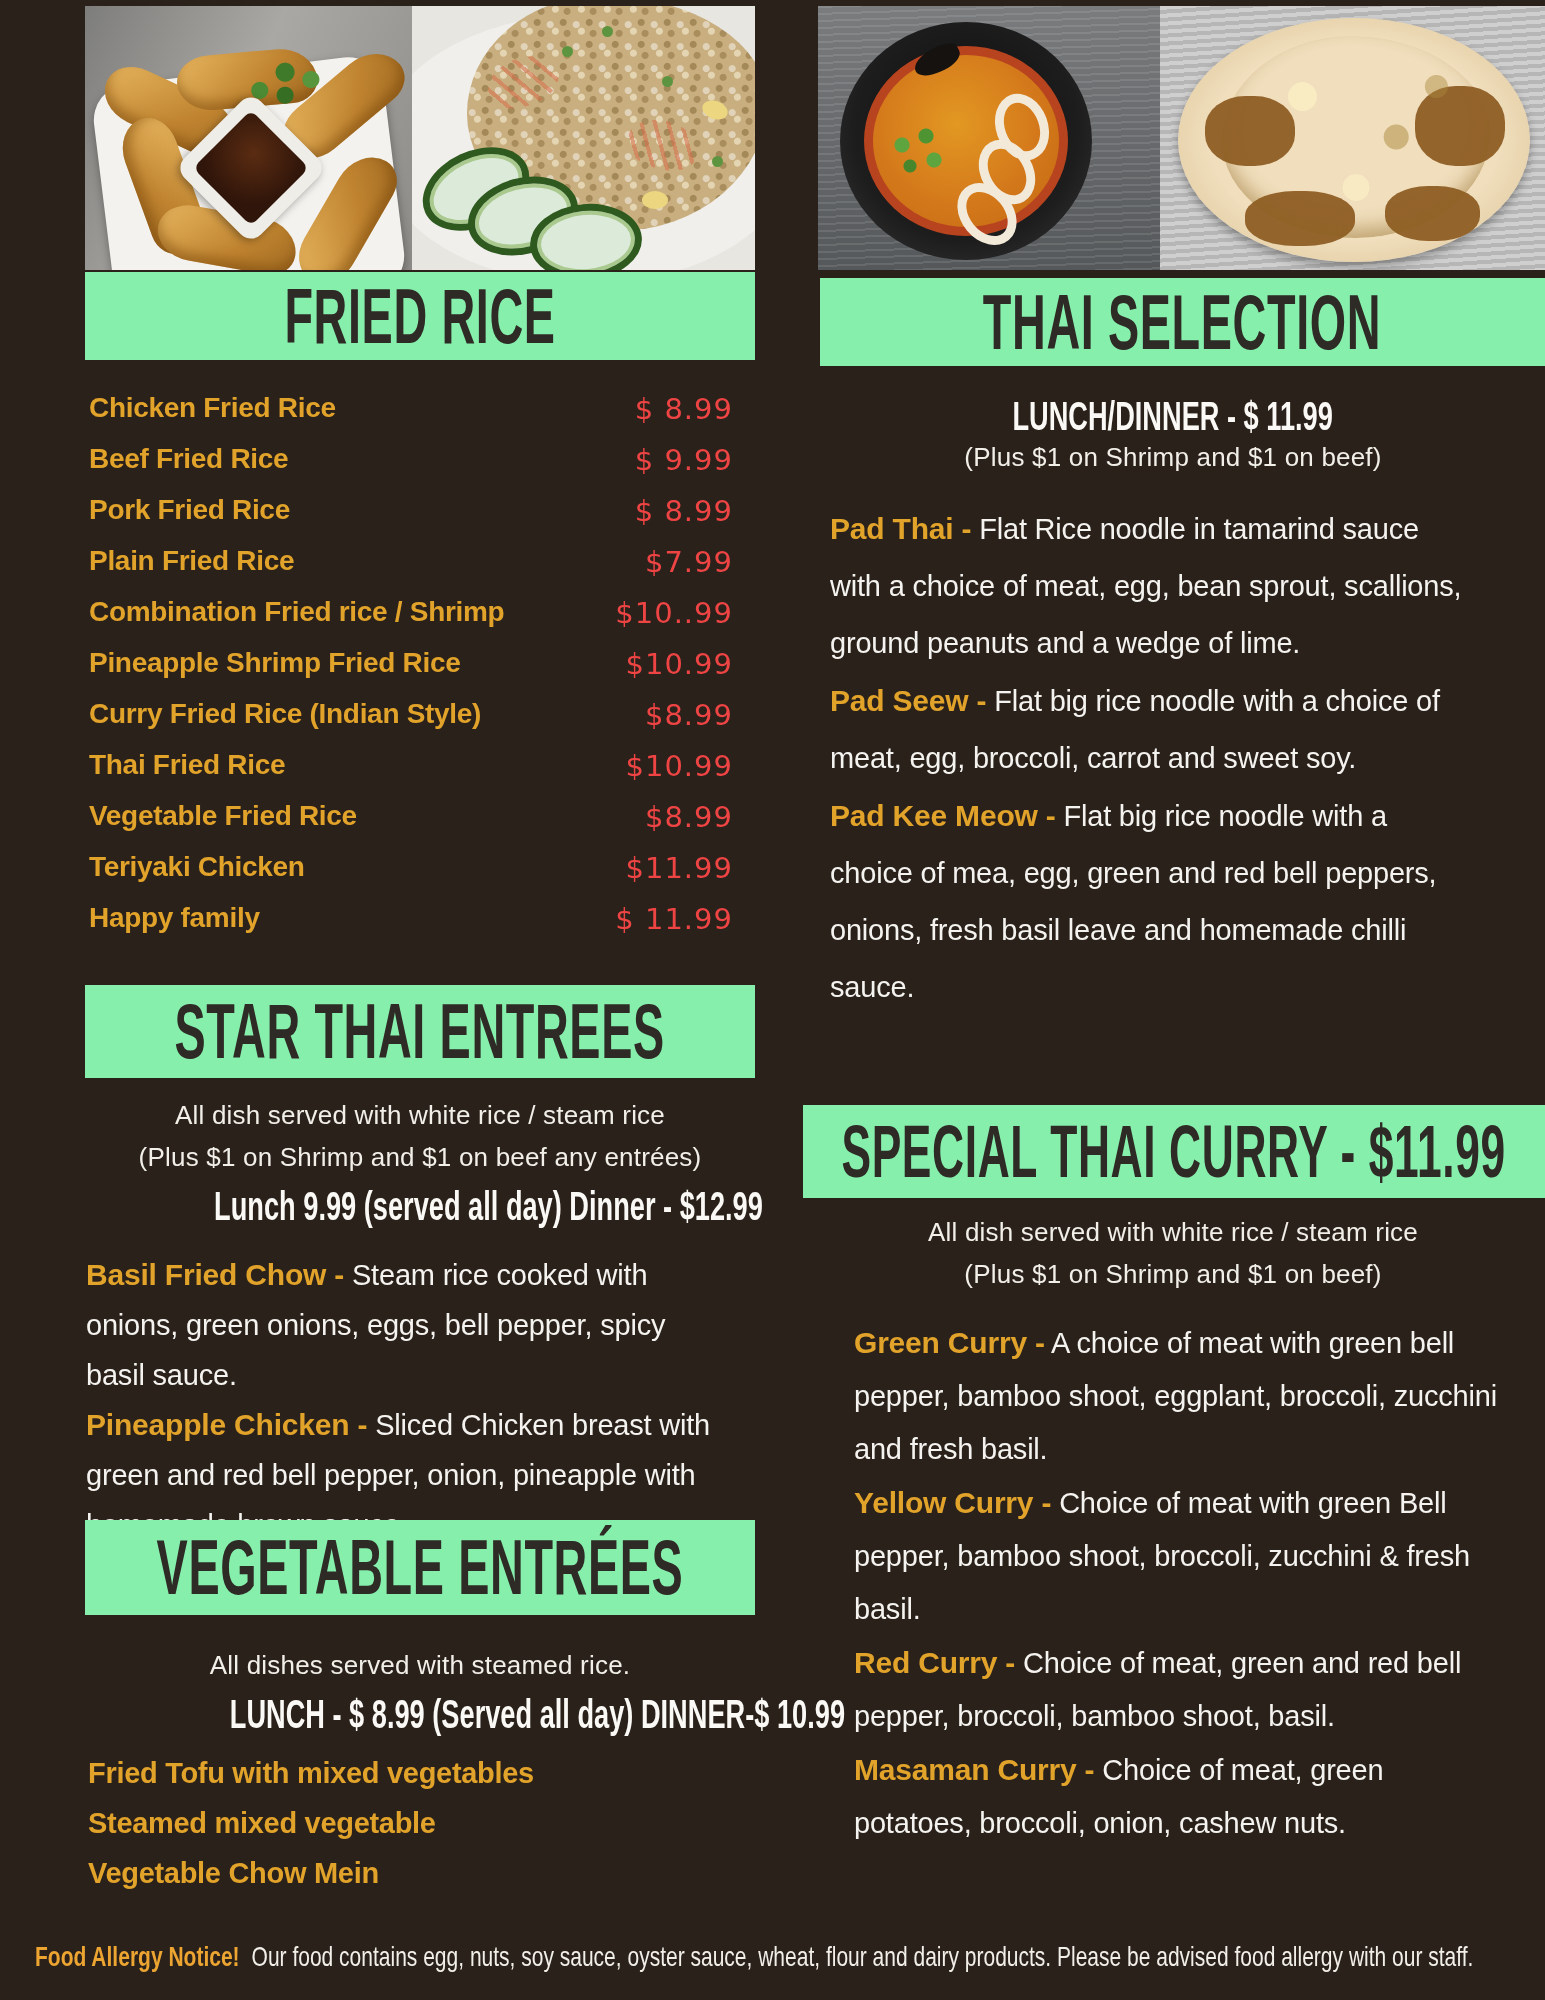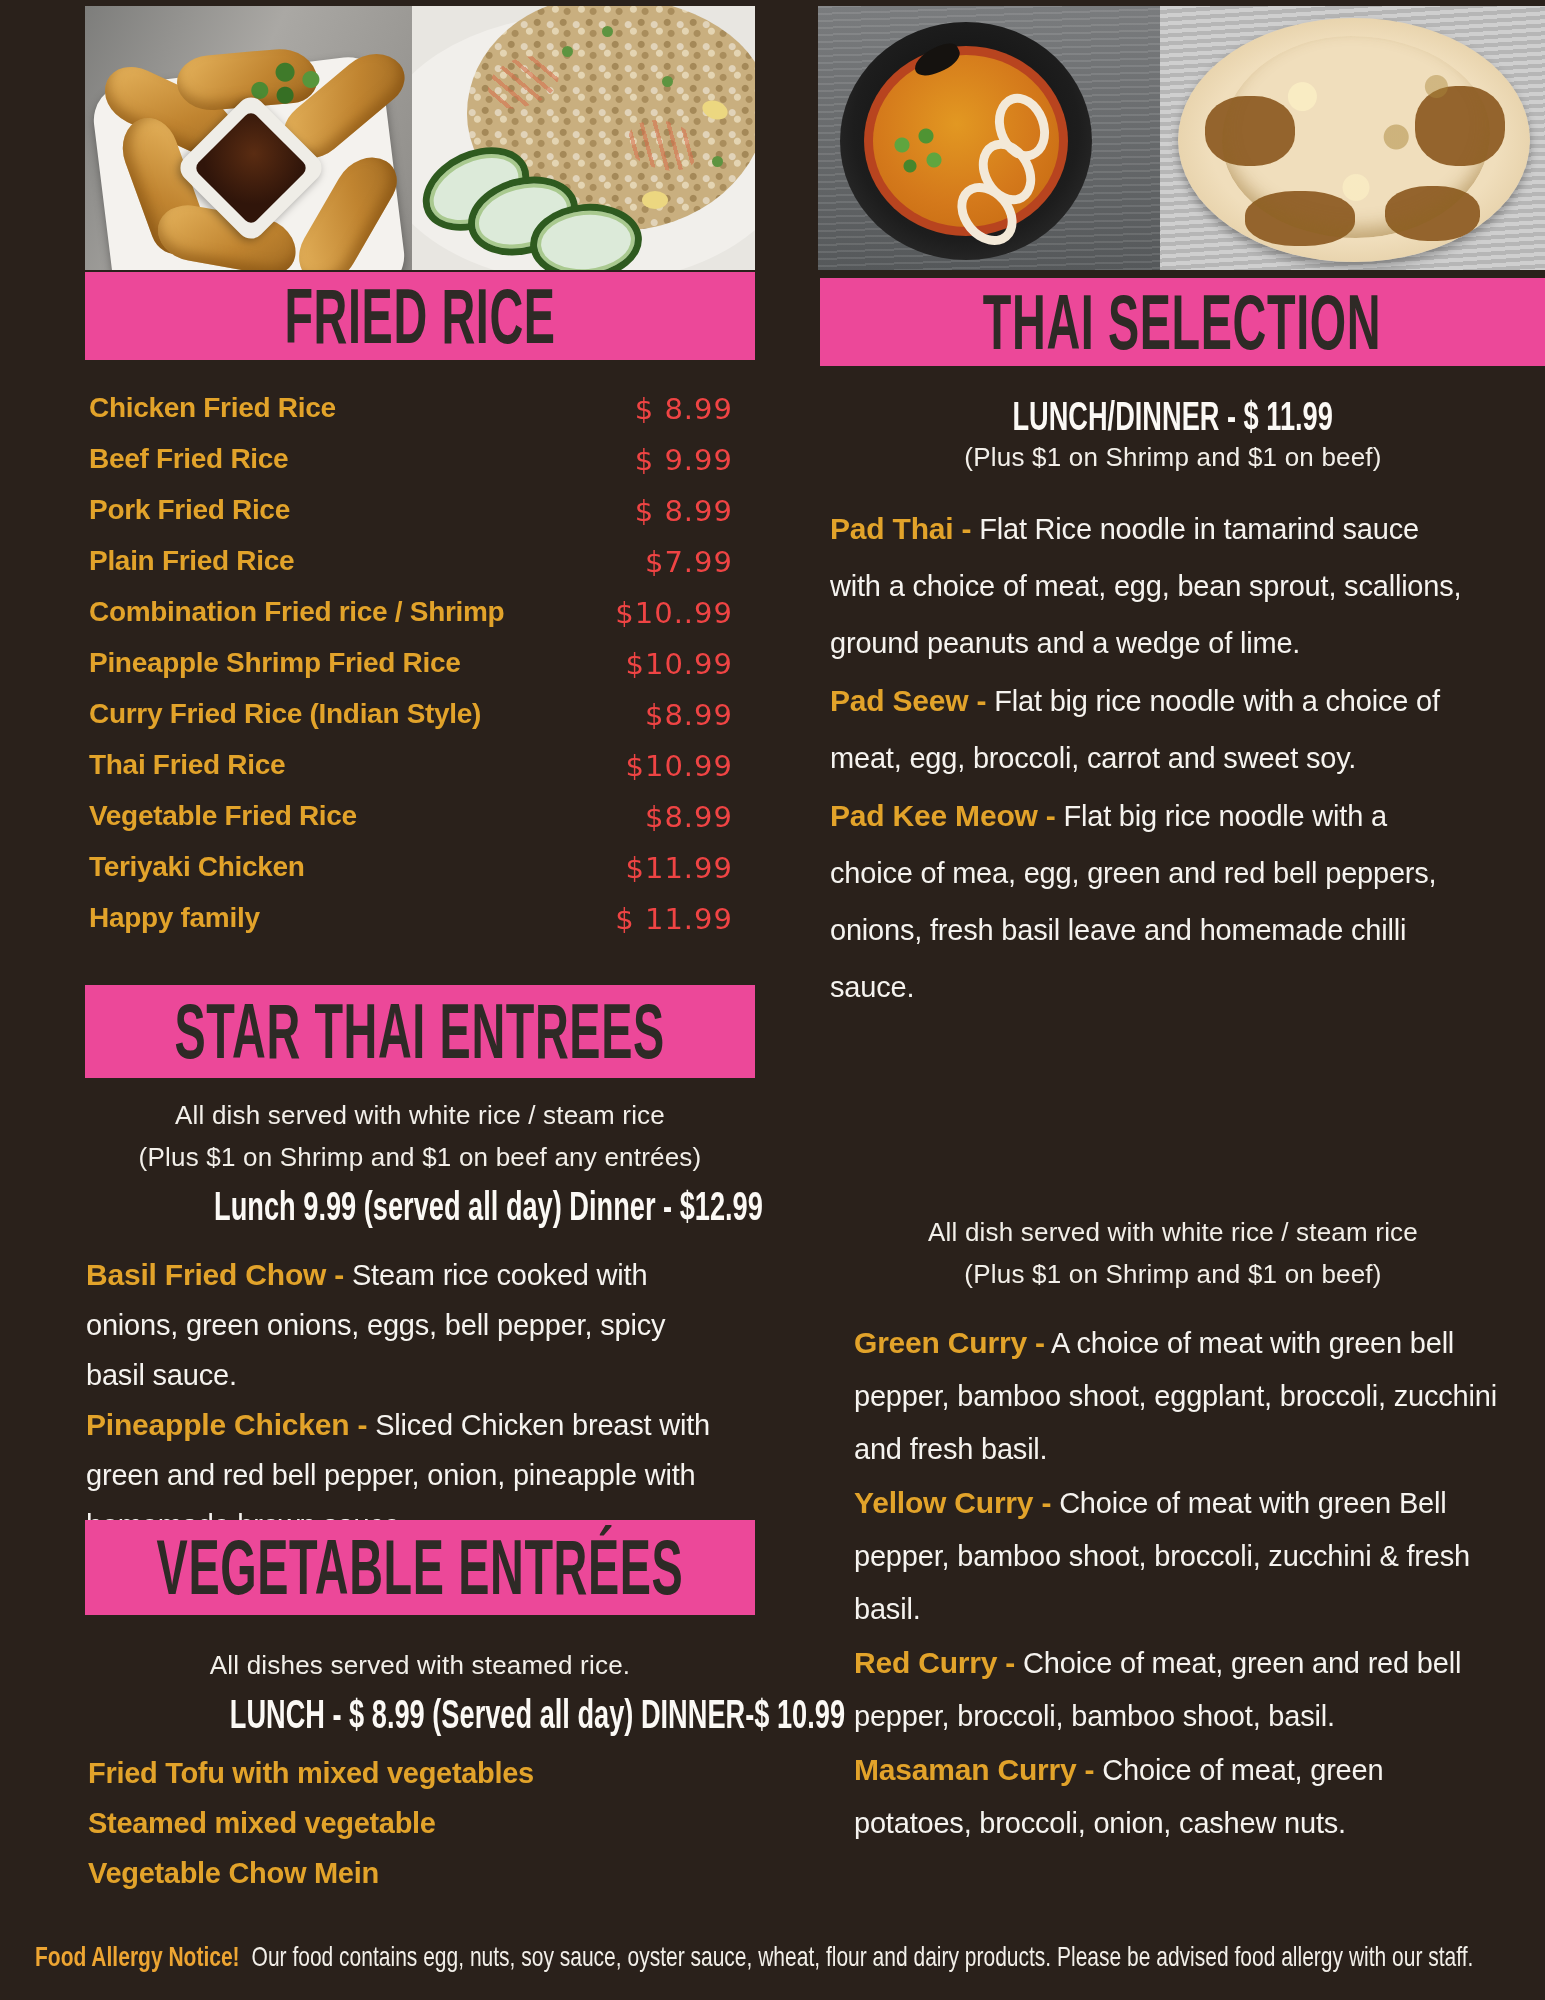--- a/index.html
+++ b/index.html
@@ -1,18 +1,18 @@
 <!DOCTYPE html>
 <html><head>
 <meta charset="utf-8">
 <style>
   html,body{margin:0;padding:0;background:#2a211b;}
   .page{position:relative;width:1545px;height:2000px;background:#2a211b;overflow:hidden;
         font-family:"Liberation Sans",sans-serif;}
-  .band{position:absolute;background:#ec4899;display:flex;align-items:center;justify-content:center;}
+  .band{position:absolute;background:#86efac;display:flex;align-items:center;justify-content:center;}
   .band-title{font-weight:700;color:#2e2a26;display:inline-block;white-space:nowrap;
               transform:scaleX(0.60);transform-origin:center;letter-spacing:1px;}
   .t78{font-size:78px;} .t74{font-size:74px;}
   .note{position:absolute;color:#f2efe9;font-size:26px;text-align:center;letter-spacing:.2px;}
   .pricing{position:absolute;color:#fbf9f5;text-align:center;font-weight:700;font-size:40px;}
   .cx68{display:inline-block;white-space:nowrap;transform:scaleX(0.68);transform-origin:center;}
   
   .price-list{position:absolute;left:85px;top:392px;width:648px;}
   .mrow{height:51px;display:flex;justify-content:space-between;}
   .iname{color:#e2a32a;font-weight:700;font-size:28px;letter-spacing:-.3px;padding-left:4px;}
@@ -239,20 +239,23 @@
     <span class="cx68">LUNCH/DINNER - $ 11.99</span>
   </div>
   <div class="note" style="left:818px;top:442px;width:710px;">(Plus $1 on Shrimp and $1 on beef)</div>
 
   <div class="desc-block lh57" style="left:830px;top:500px;width:645px;">
     <p><span class="dname">Pad Thai -</span> <span>Flat Rice noodle in tamarind sauce with a choice of meat, egg, bean sprout, scallions, ground peanuts and a wedge of lime.</span></p>
     <p><span class="dname">Pad Seew -</span> <span>Flat big rice noodle with a choice of meat, egg, broccoli, carrot and sweet soy.</span></p>
     <p><span class="dname">Pad Kee Meow -</span> <span>Flat big rice noodle with a choice of  mea, egg, green and red bell peppers, onions, fresh basil leave and homemade chilli  sauce.</span></p>
   </div>
 
+  <div class="band" style="left:803px;top:1105px;width:742px;height:93px;">
+    <span class="band-title t74">SPECIAL THAI CURRY - $11.99</span>
+  </div>
   <div class="note" style="left:818px;top:1217px;width:710px;">All dish served with white rice / steam rice</div>
   <div class="note" style="left:818px;top:1259px;width:710px;">(Plus $1 on Shrimp and $1 on beef)</div>
 
   <div class="desc-block lh53" style="left:830px;top:1316px;width:645px;margin-left:24px;">
     <p><span class="dname">Green Curry -</span> <span>A choice of meat with green bell pepper, bamboo shoot, eggplant, broccoli, zucchini and fresh basil.</span></p>
     <p><span class="dname">Yellow Curry -</span> <span>Choice of meat with green Bell pepper, bamboo shoot, broccoli, zucchini &amp; fresh basil.</span></p>
     <p><span class="dname">Red Curry -</span> <span>Choice of meat, green and red bell pepper, broccoli, bamboo shoot, basil.</span></p>
     <p><span class="dname">Masaman Curry -</span> <span>Choice of meat, green potatoes, broccoli, onion, cashew nuts.</span></p>
   </div>
 

